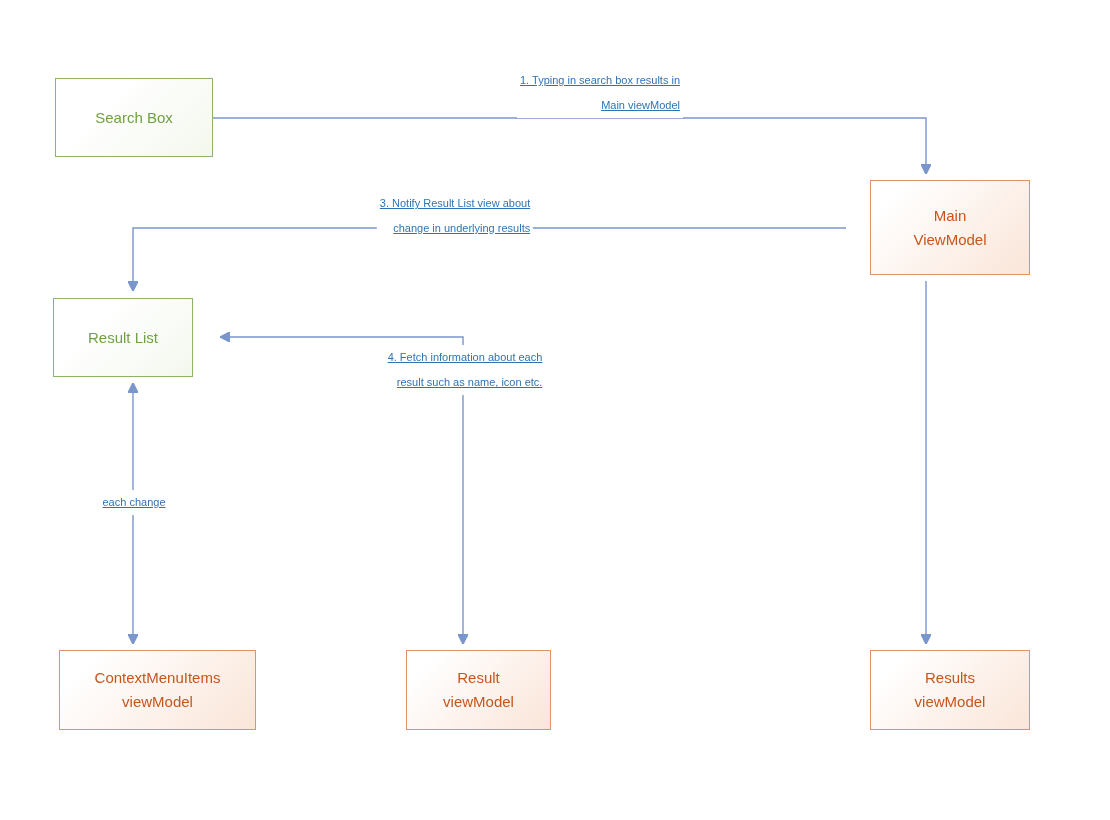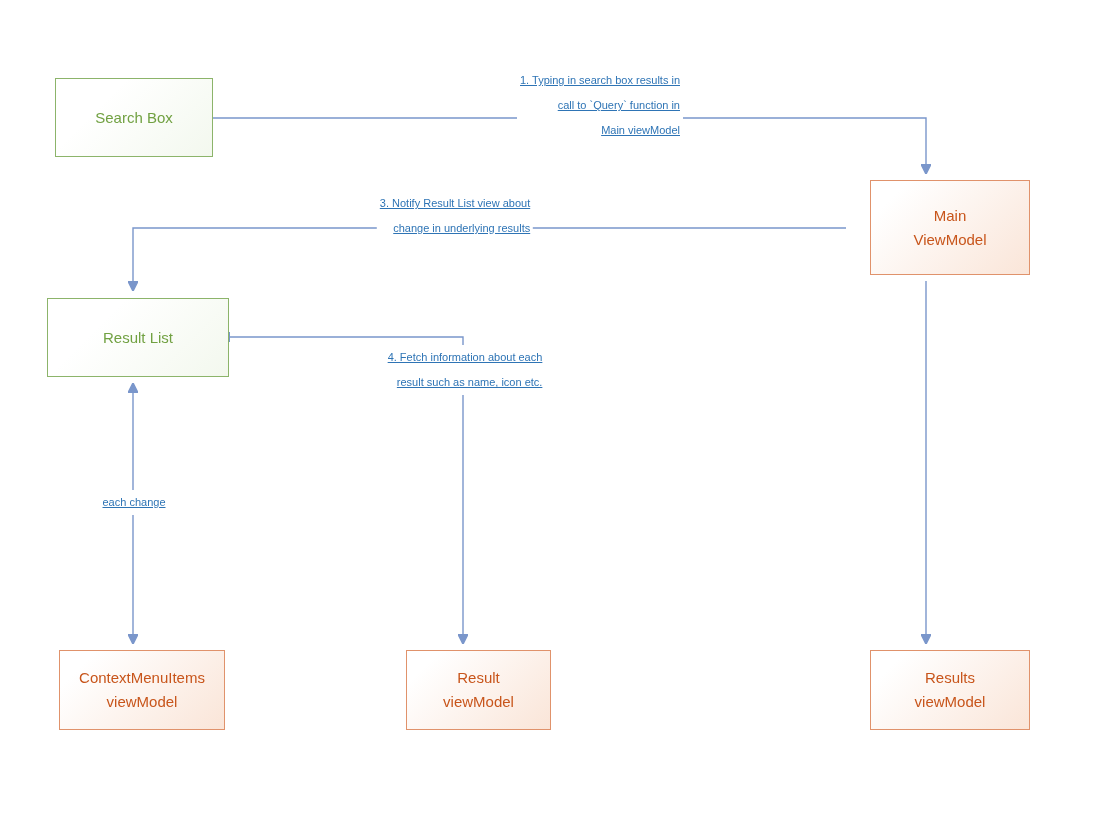--- a/index.html
+++ b/index.html
@@ -28,22 +28,22 @@
     border-color:var(--green-border);color:var(--green-text);
     background:linear-gradient(135deg,#ffffff 30%,var(--green-fill-end));
   }
   .node.orange{
     border-color:var(--orange-border);color:var(--orange-text);
     background:linear-gradient(135deg,#ffffff 15%,var(--orange-fill-end));
     margin-left:24px;
   }
   .n-search{left:55px;top:78px;width:158px;height:79px;}
   .n-mainvm{left:846px;top:180px;width:160px;height:95px;}
-  .n-resultlist{left:47px;top:298px;width:182px;height:79px;text-align:center;}
-  .n-ctxvm{left:35px;top:650px;width:166px;height:80px;}
+  .n-resultlist{left:53px;top:298px;width:140px;height:79px;text-align:center;}
+  .n-ctxvm{left:35px;top:650px;width:197px;height:80px;}
   .n-resultvm{left:382px;top:650px;width:145px;height:80px;}
   .n-resultsvm{left:846px;top:650px;width:160px;height:80px;}
   .edge-label{
     position:absolute;z-index:3;transform:translateX(-50%);
     color:var(--blue-text);font-size:11px;line-height:25px;
     text-align:right;white-space:nowrap;background:var(--background);
     padding:0 3px;
     text-decoration:underline;
   }
   .edge-label span{display:block;}
@@ -94,21 +94,20 @@
     <span>viewModel</span>
   </div>
 
   <div class="node orange n-resultsvm">
     <span>Results</span>
     <span>viewModel</span>
   </div>
 
   <div class="edge-label l1">
     <span>1. Typing in search box results in</span>
-    <span>call to `Query` function in</span>
     <span>Main viewModel</span>
   </div>
 
 
   <div class="edge-label l3">
     <span>3. Notify Result List view about</span>
     <span>change in underlying results</span>
   </div>
 
   <div class="edge-label l4">

